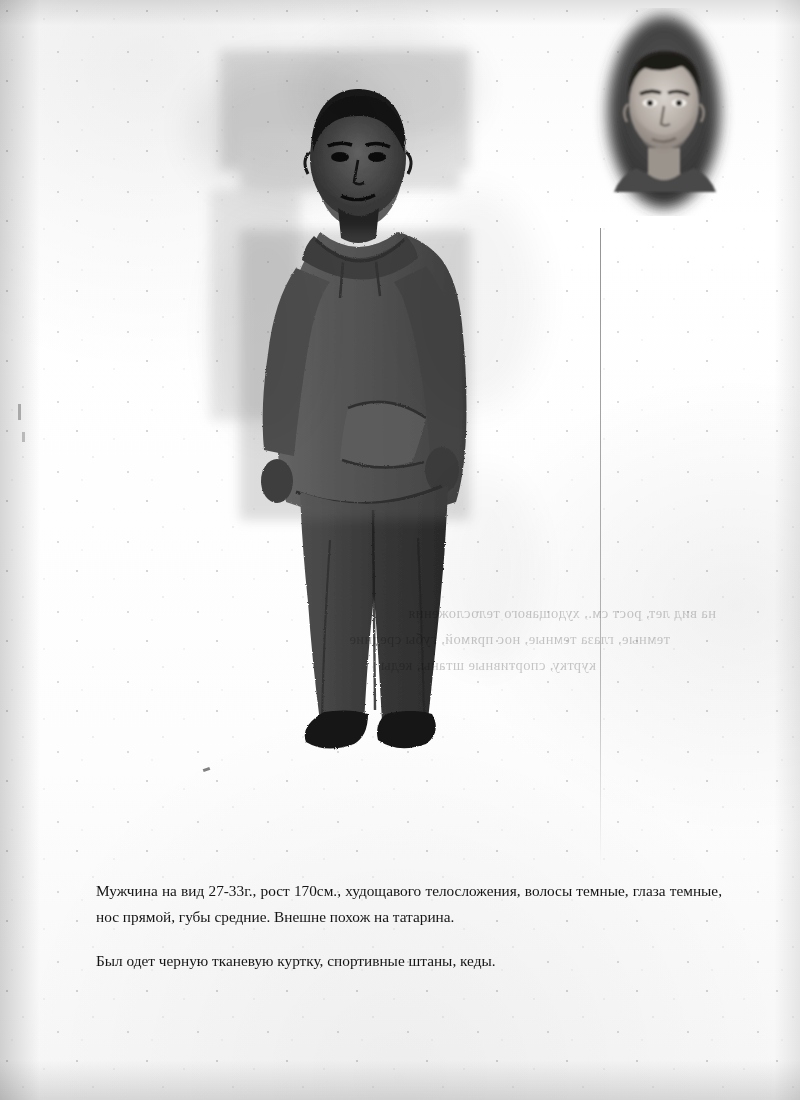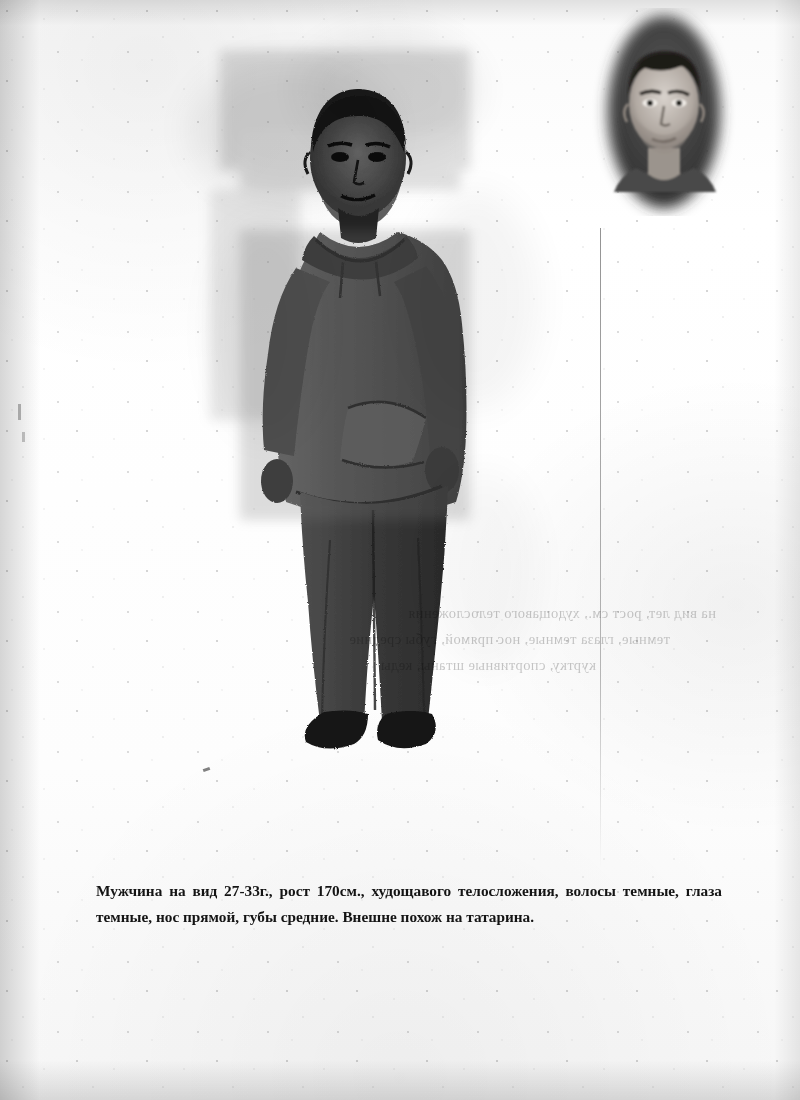--- a/index.html
+++ b/index.html
@@ -110,21 +110,21 @@
   
   .description {
     position: absolute;
     left: 96px; top: 878px;
     width: 626px;
     color: #141414;
     font-size: 15.3px;
     line-height: 26px;
   }
   .description p { margin: 0 0 18px 0; }
-  .description p.justify { text-align: justify; font-weight: bold; }
+  .description p.justify { text-align: justify; }
 
   
   .stray {
     position: absolute;
     background: rgba(30,30,30,.7);
   }
 </style>
 </head>
 <body>
 
@@ -305,15 +305,16 @@
   </div>
 
   <div class="ghost-text">
     <div>на вид лет, рост см., худощавого телосложения</div>
     <div style="padding-left:46px">темные, глаза темные, нос прямой, губы средние</div>
     <div style="padding-left:120px">куртку, спортивные штаны, кеды</div>
   </div>
 
   <div class="description">
     <p class="justify">Мужчина на вид 27-33г.,  рост 170см.,  худощавого телосложения, волосы темные, глаза темные, нос прямой, губы средние. Внешне похож на татарина.</p>
+    <p>Был одет черную тканевую куртку,  спортивные штаны, кеды.</p>
   </div>
 
 </div>
 
 </body></html>

